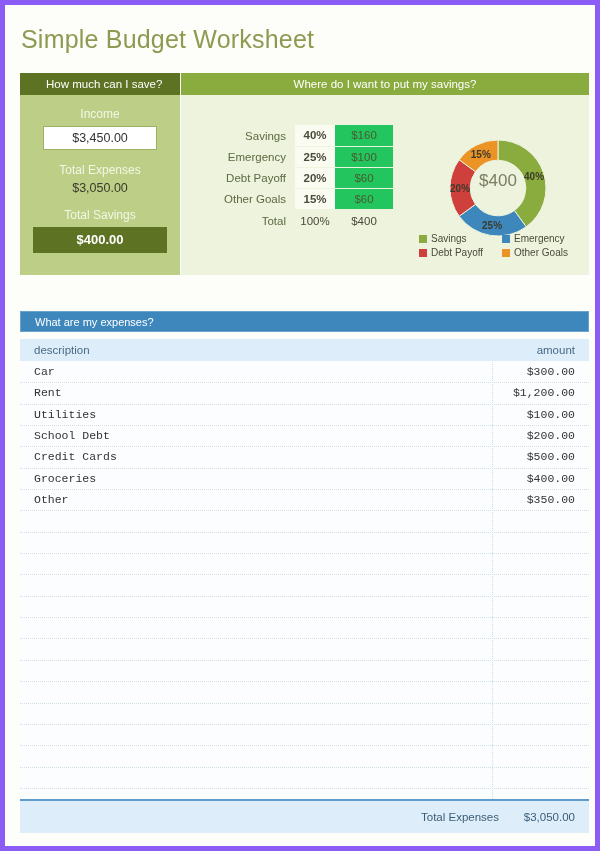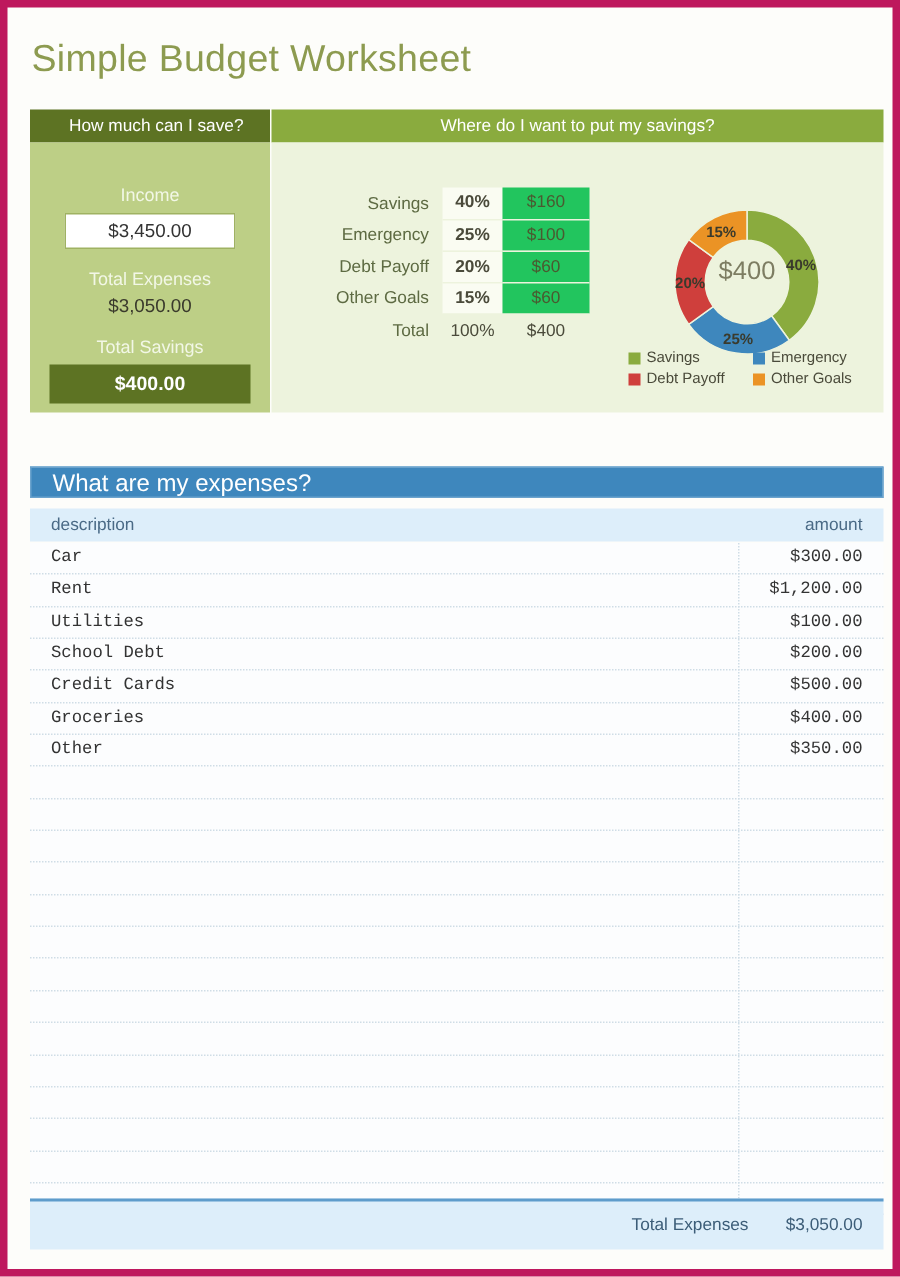--- a/index.html
+++ b/index.html
@@ -4,21 +4,21 @@
 <style>
   * { box-sizing: border-box; margin: 0; padding: 0; }
   body {
     width: 600px; height: 851px;
     background: #ffffff;
     font-family: "Liberation Sans", sans-serif;
     overflow: hidden;
   }
   .page {
     position: absolute; inset: 0;
-    border: 5px solid #be185d;
+    border: 5px solid #8b5cf6;
     background: #fdfdfa;
   }
   .title {
     position: absolute; left: 16px; top: 20px;
     font-size: 25px; color: #8d9b50; letter-spacing: .2px;
     white-space: nowrap;
   }
 
   
   .savepanel-hdr {
@@ -38,21 +38,21 @@
     width: 160px; height: 180px;
     background: #bdcf86;
     text-align: center;
   }
   .wherepanel-body {
     position: absolute; left: 176px; top: 90px;
     width: 408px; height: 180px;
     background: #edf3dd;
   }
 
-  .lbl-income { margin-top: 28px; font-size: 12px; color: #f2f7e6; }
+  .lbl-income { margin-top: 12px; font-size: 12px; color: #f2f7e6; }
   .income-box {
     width: 114px; height: 24px; margin: 5px auto 0;
     background: #ffffff; border: 1px solid #9fb262;
     font-size: 12.5px; color: #333; line-height: 23px;
   }
   .lbl-texp { margin-top: 13px; font-size: 12px; color: #f2f7e6; }
   .val-texp { margin-top: 4px; font-size: 12.5px; color: #3a3a2c; }
   .lbl-tsav { margin-top: 13px; font-size: 12px; color: #f2f7e6; }
   .tsav-box {
     width: 134px; height: 26px; margin: 5px auto 0;
@@ -88,21 +88,21 @@
     display: grid; grid-template-columns: 1fr 1fr; gap: 3px 6px;
   }
   .lg { display: flex; align-items: center; font-size: 10px; color: #4a4a3a; }
   .sw { width: 8px; height: 8px; margin-right: 4px; flex: none; }
 
   
   .exp-hdr {
     position: absolute; left: 15px; top: 306px;
     width: 569px; height: 21px;
     background: #3e87bd; color: #ffffff;
-    font-size: 16px; line-height: 21px; padding-left: 14px;
+    font-size: 11px; line-height: 21px; padding-left: 14px;
     border: 1px solid #6ba3cd;
   }
   .exp-sub {
     position: absolute; left: 15px; top: 334px;
     width: 569px; height: 22px;
     background: #ddeefa; color: #4a6a86; font-size: 11.5px;
   }
   .exp-sub .d { position: absolute; left: 14px; line-height: 22px; }
   .exp-sub .a { position: absolute; right: 14px; line-height: 22px; }
 

